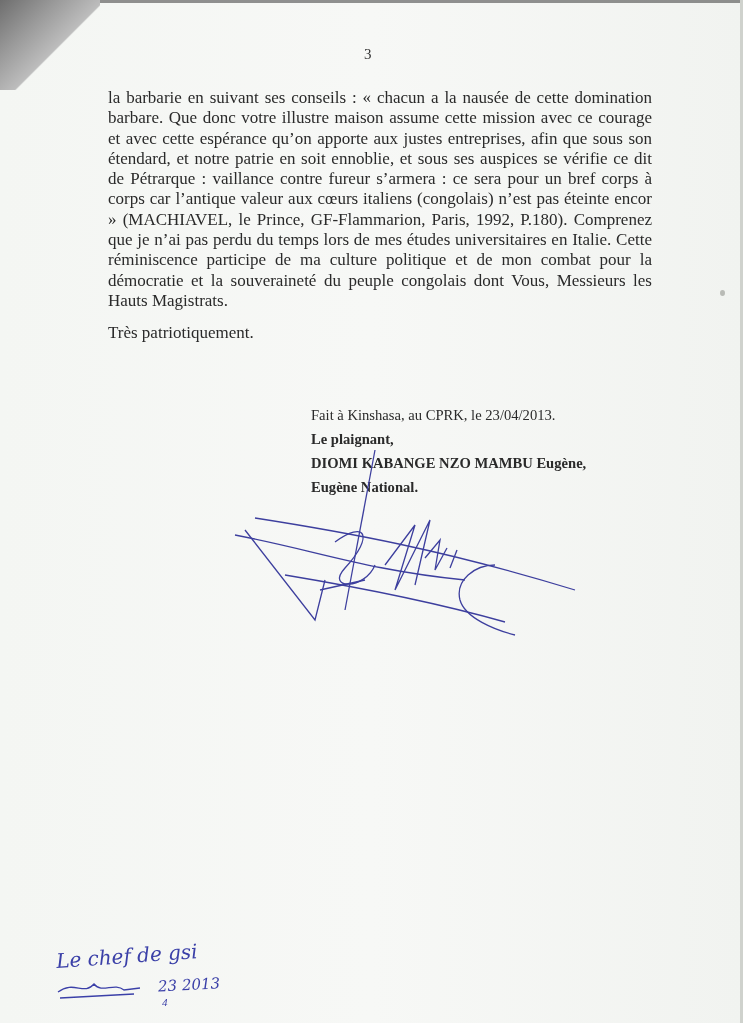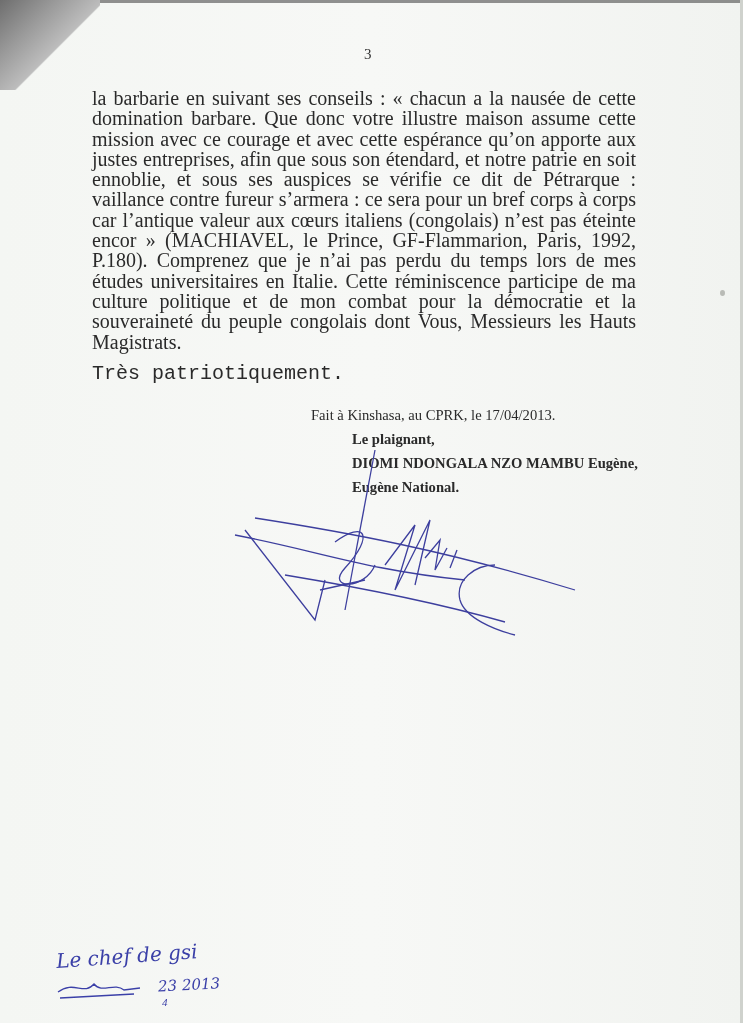--- a/index.html
+++ b/index.html
@@ -14,28 +14,28 @@
     background:linear-gradient(90deg,#f4f6f3 0%,#f7f8f6 50%,#f1f3f0 100%);
   }
   .top-edge { position:absolute; left:0; top:0; width:743px; height:3px; background:#3a3a3a; opacity:.55; }
   .right-edge { position:absolute; right:0; top:0; width:3px; height:1023px; background:#cfd2cd; }
   .fold {
     position:absolute; left:0; top:0; width:100px; height:90px;
     background:linear-gradient(135deg,#6e6e6e 0%,#9a9a9a 30%,#bdbdbd 55%,transparent 56%);
   }
   .page-number { position:absolute; left:364px; top:46px; font-size:15px; color:#333; }
   .body-text {
-    position:absolute; left:92px; top:88px; width:544px;
-    font-size:20px; line-height:20.3px; text-align:justify;
+    position:absolute; left:108px; top:88px; width:544px;
+    font-size:17px; line-height:20.3px; text-align:justify;
   }
   .body-text p { margin:0 0 12px 0; }
-  .closing { margin-top:2px !important;font-family:Liberation Mono, monospace; }
+  .closing { margin-top:2px !important; }
   .sign-block { position:absolute; left:311px; top:405px; font-size:14.6px; }
   .sign-block div { height:24px; line-height:20px; }
-  .sign-block .bold { font-weight:bold;margin-left:41px; }
+  .sign-block .bold { font-weight:bold; }
   .signature { position:absolute; left:225px; top:440px; width:360px; height:200px; }
   .annotation { position:absolute; left:40px; top:940px; width:210px; height:75px; }
   .annotation .line1 { position:absolute; left:16px; top:4px; font-family:"DejaVu Serif",serif; font-style:italic; font-size:20px; color:#3b40a8; transform:rotate(-4deg); }
   .annotation .line2 { position:absolute; left:118px; top:36px; font-family:"DejaVu Serif",serif; font-style:italic; font-size:15px; color:#3b40a8; transform:rotate(-3deg); }
   .annotation .sub { position:absolute; left:122px; top:56px; font-size:11px; font-style:italic; color:#3b40a8; }
   .speck { position:absolute; width:5px; height:6px; background:#b9bbb6; border-radius:50%; }
 </style>
 </head>
 <body>
 
@@ -45,23 +45,23 @@
   <div class="fold"></div>
 
   <div class="page-number">3</div>
 
   <div class="body-text">
     <p>la barbarie en suivant ses conseils : « chacun a la nausée de cette domination barbare. Que donc votre illustre maison assume cette mission avec ce courage et avec cette espérance qu’on apporte aux justes entreprises, afin que sous son étendard, et notre patrie en soit ennoblie, et sous ses auspices se vérifie ce dit de Pétrarque : vaillance contre fureur s’armera : ce sera pour un bref corps à corps car l’antique valeur aux cœurs italiens (congolais) n’est pas éteinte encor » (MACHIAVEL, le Prince, GF-Flammarion, Paris, 1992, P.180). Comprenez que je n’ai pas perdu du temps lors de mes études universitaires en Italie. Cette réminiscence participe de ma culture politique et de mon combat pour la démocratie et la souveraineté du peuple congolais dont Vous, Messieurs les Hauts Magistrats.</p>
     <p class="closing">Très patriotiquement.</p>
   </div>
 
   <div class="sign-block">
-    <div>Fait à Kinshasa, au CPRK, le 17/04/2013.</div>
+    <div>Fait à Kinshasa, au CPRK, le 23/04/2013.</div>
     <div class="bold">Le plaignant,</div>
-    <div class="bold">DIOMI NDONGALA NZO MAMBU Eugène,</div>
+    <div class="bold">DIOMI KABANGE NZO MAMBU Eugène,</div>
     <div class="bold">Eugène National.</div>
   </div>
 
   <svg class="signature" viewBox="0 0 360 200" fill="none" stroke="#3d3f9e" stroke-width="1.3">
     <path d="M150 10 L120 170"></path>
     <path d="M30 78 C120 92 220 110 350 150"></path>
     <path d="M10 95 C90 110 140 130 240 140"></path>
     <path d="M20 90 L90 180 L100 140"></path>
     <path d="M60 135 C150 150 220 165 280 182"></path>
     <path d="M110 102 C140 80 150 95 120 128 C100 150 140 150 150 125"></path>

